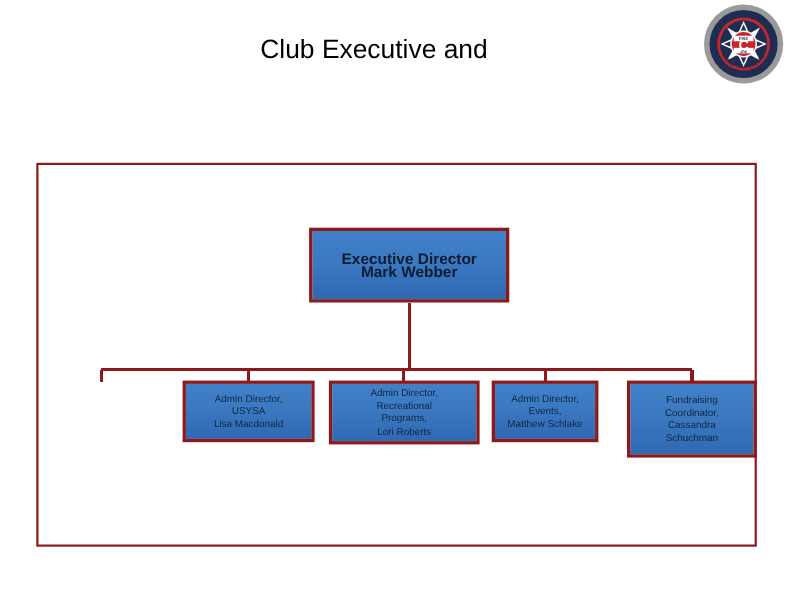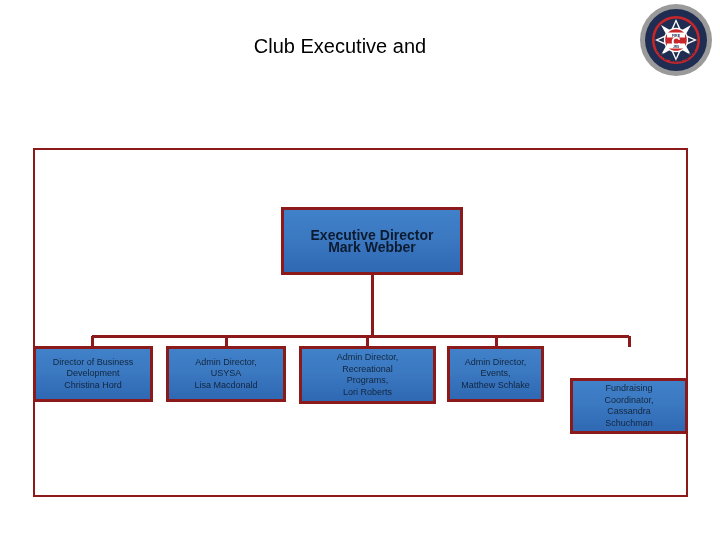--- a/index.html
+++ b/index.html
@@ -23,21 +23,21 @@
     background: #ffffff;
   }
 
   
   #title {
     position: absolute;
     left: 60px;
     top: 24px;
     width: 560px;
     text-align: center;
-    font-size: 20px;
+    font-size: 24px;
     line-height: 44px;
     color: #000000;
     font-weight: 400;
     letter-spacing: 0px;
   }
   #title .tline { display: block; white-space: nowrap; }
 
   
   #logo {
     position: absolute;
@@ -110,21 +110,21 @@
     color: #12263e;
   }
 
   #node-1 { left: 33px;  top: 346px; width: 120px; }
   #node-2 { left: 166px; top: 346px; width: 120px; }
   #node-3 { left: 299px; top: 346px; width: 137px; }
   #node-4 { left: 447px; top: 346px; width: 97px;  }
   #node-5 { left: 570px; top: 346px; width: 118px; }
 
   #node-3 { height: 58px; }
-  #node-5 { height: 56px; margin-top: 32px; }
+  #node-5 { height: 70px; }
 </style>
 </head>
 <body>
 
 <div id="slide">
 
   <div id="title">
     <span class="tline">Club Executive and</span>
   </div>
 
@@ -184,25 +184,20 @@
       <line x1="496" y1="336" x2="496" y2="347"></line>
       <line x1="629" y1="336" x2="629" y2="347"></line>
     </g>
   </svg>
 
   <div class="node" id="node-exec">
     <span class="txt">Executive Director
 Mark Webber</span>
   </div>
 
-  <div class="node leaf" id="node-1">
-    <span class="txt">Director of Business
-Development
-Christina Hord</span>
-  </div>
 
   <div class="node leaf" id="node-2">
     <span class="txt">Admin Director,
 USYSA
 Lisa Macdonald</span>
   </div>
 
   <div class="node leaf" id="node-3">
     <span class="txt">Admin Director,
 Recreational

